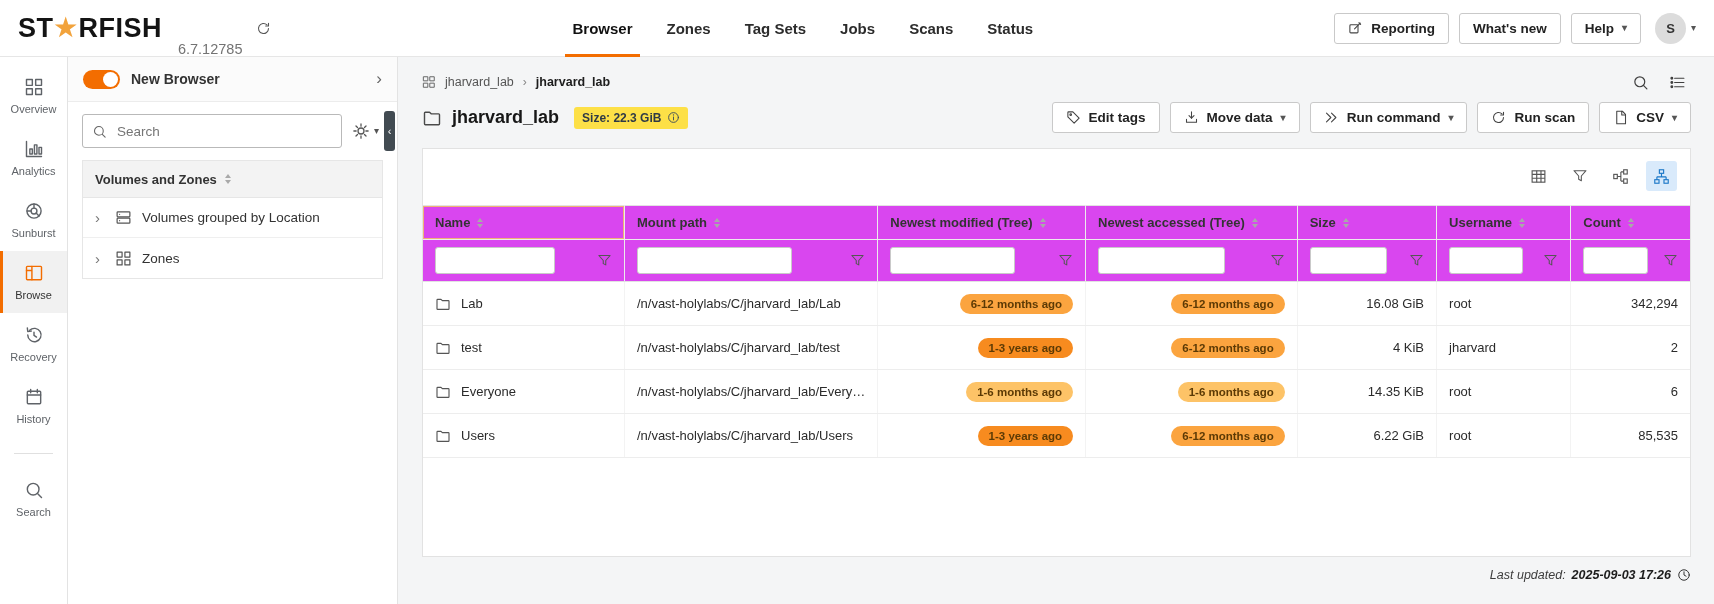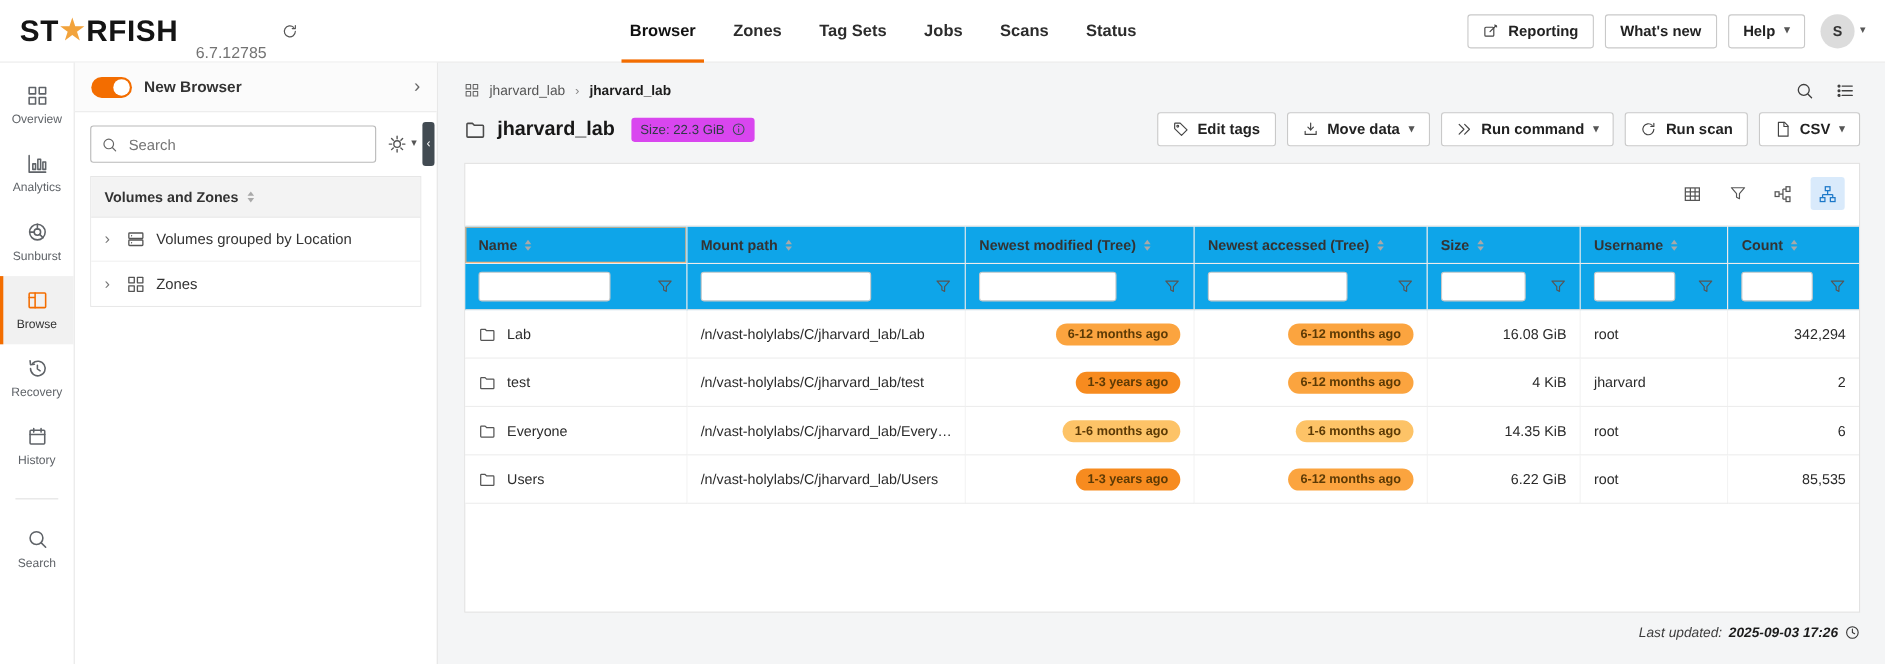--- a/index.html
+++ b/index.html
@@ -72,32 +72,32 @@
   .breadcrumb .icon{color:#666;}
   .crumb-link{font-size:12.5px;color:#555;cursor:pointer;}
   .crumb-sep{color:#888;font-size:12px;}
   .crumb-current{font-size:12.5px;font-weight:700;color:#1d1d1d;}
   .bc-spacer{flex:1;}
   .icon-btn{width:28px;height:28px;display:flex;align-items:center;justify-content:center;color:#3f3f3f;cursor:pointer;border-radius:3px;}
 
   .title-row{display:flex;align-items:center;gap:10px;margin-top:8px;}
   .title-row > .icon{color:#4a4a4a;}
   .page-title{font-size:18px;font-weight:700;color:#171717;}
-  .size-badge{background:#d946ef;color:#2f3a46;font-size:12px;font-weight:400;border-radius:3px;padding:4px 8px;display:flex;align-items:center;gap:6px;margin-left:5px;cursor:default;}
+  .size-badge{background:#fde047;color:#2f3a46;font-size:12px;font-weight:700;border-radius:3px;padding:4px 8px;display:flex;align-items:center;gap:6px;margin-left:5px;cursor:default;}
   .size-badge .icon{color:#3c4a58;}
   .main-actions{margin-left:auto;display:flex;gap:10px;}
 
   
   .card{margin-top:15px;background:#fff;border:1px solid #e2e2e2;height:409px;display:flex;flex-direction:column;}
   .card-toolbar{display:flex;justify-content:flex-end;align-items:center;gap:10px;padding:12px 13px 2px;}
   .tool-btn{width:31px;height:30px;display:flex;align-items:center;justify-content:center;border-radius:3px;color:#555;cursor:pointer;}
   .tool-btn.active{background:#d9eafb;color:#1c78c8;}
   .table-wrap{margin-top:12px;}
   table{width:100%;border-collapse:collapse;table-layout:fixed;}
-  thead th{padding:0 12px;text-align:left;font-size:13px;font-weight:700;color:#333;border-right:1px solid #ececec;background:#0ea5e9;}
+  thead th{padding:0 12px;text-align:left;font-size:13px;font-weight:700;color:#333;border-right:1px solid #ececec;background:#d946ef;}
   tr.head-row th{height:34px;border-top:1px solid #e2e2e2;border-bottom:1px solid #ececec;}
   th:last-child,td:last-child{border-right:none;}
   .th-inner{display:flex;align-items:center;gap:7px;cursor:pointer;}
   .sort{display:flex;flex-direction:column;gap:2px;}
   .cu{width:0;height:0;border-left:3.5px solid transparent;border-right:3.5px solid transparent;border-bottom:4px solid #a9a9a9;}
   .cd{width:0;height:0;border-left:3.5px solid transparent;border-right:3.5px solid transparent;border-top:4px solid #a9a9a9;}
   th.name-th{box-shadow:inset 0 0 0 1px #f0b077;}
   tr.filter-row th{height:42px;border-bottom:1px solid #e2e2e2;}
   .filter-cell{display:flex;align-items:center;justify-content:space-between;gap:8px;}
   .filter-input{height:27px;border:1px solid #c9c9c9;border-radius:3px;width:68%;min-width:38px;padding:0 7px;font-size:12px;font-family:inherit;outline:none;}

